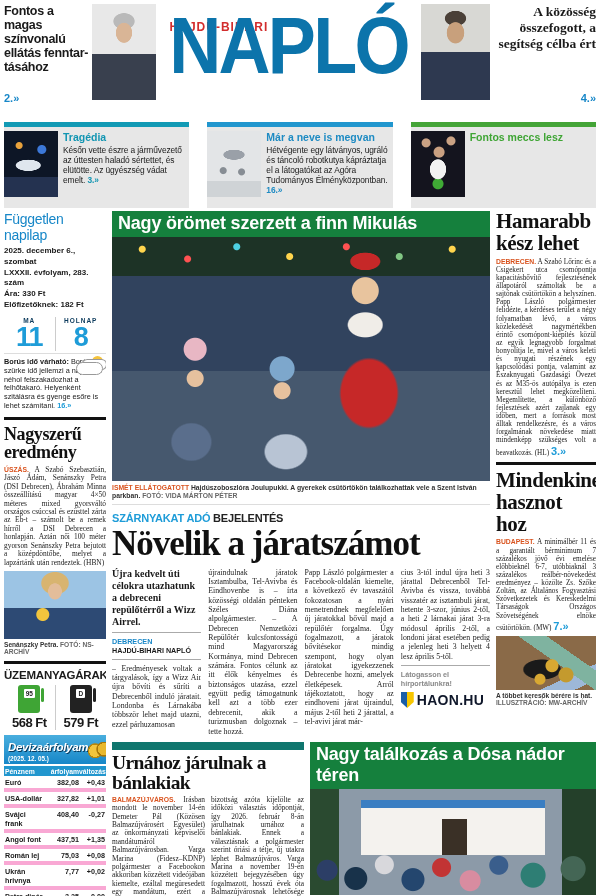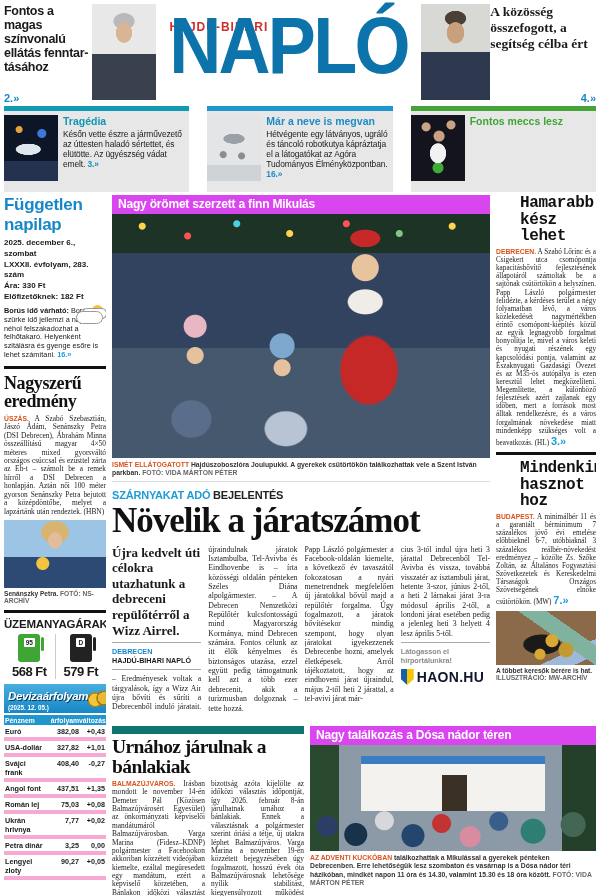--- a/index.html
+++ b/index.html
@@ -18,25 +18,25 @@
       radial-gradient(ellipse 17px 13px at 50% 18%, #b9b9b9 60%, transparent 65%),
       linear-gradient(180deg,#e8e8e8 0 52%, #39404e 52%); }
   .ph-man-right { width:70px; background:
       radial-gradient(ellipse 14px 17px at 50% 30%, #c8a07c 60%, transparent 65%),
       radial-gradient(ellipse 17px 12px at 50% 15%, #4a4038 60%, transparent 65%),
       linear-gradient(180deg,#d8d8d4 0 50%, #2e3950 50%); }
   .mh-brand { flex:1; position:relative; text-align:center; }
   .brand-region { position:absolute; top:16px; left:14px; color:#d22d2d; font-weight:bold; font-size:12px; letter-spacing:1px; }
   .brand { font-weight:bold; font-size:80px; line-height:1.05; color:#0c74ab; letter-spacing:-3px; transform:scaleX(.9); }
   .mh-right { width:106px; display:flex; flex-direction:column; justify-content:space-between; }
-  .mh-teaser-right { font-family:"Liberation Serif", serif; font-weight:bold; font-size:13.5px; line-height:1.2; }
+  .mh-teaser-right { font-family:"Liberation Serif", serif; font-weight:bold; font-size:13.5px; line-height:1.2; text-align:right; }
   .mh-page.r { text-align:right; }
 
   
-  .teaser-strip { display:flex; gap:18px; height:86px; margin-top:2px; }
+  .teaser-strip { display:flex; gap:18px; height:86px; margin-top:18px; }
   .tcard { flex:1; background:#e7e7e7; display:flex; flex-direction:column; }
   .tbar { height:5px; }
   .t1 .tbar { background:#129ab5; } .t2 .tbar { background:#2196ce; } .t3 .tbar { background:#44a437; }
   .tbody { display:flex; gap:5px; padding:4px 4px 0 0; flex:1; }
   .tphoto { width:54px; flex:none; height:66px; }
   .ph-police { background:
       radial-gradient(circle at 70% 28%, #3c78d8 0 4px, transparent 5px),
       radial-gradient(circle at 28% 22%, #e8a23c 0 3px, transparent 4px),
       radial-gradient(ellipse 20px 9px at 45% 52%, #dfe6ee 60%, transparent 65%),
       linear-gradient(180deg,#0d1626 0 70%, #243250 70%); }
@@ -61,21 +61,21 @@
   
   .main { display:flex; gap:6px; height:704px; margin-top:3px; }
   .leftcol { width:102px; flex:none; overflow:hidden; }
   .rightregion { flex:1; display:flex; flex-direction:column; }
   .toprow { display:flex; gap:6px; height:528px; }
   .centercol { flex:1; overflow:hidden; }
   .sidecol { width:100px; flex:none; overflow:hidden; }
   .bottomrow { display:flex; gap:6px; height:170px; margin-top:3px; }
 
   
-  .indep { color:#1787c8; font-weight:bold; font-size:17px; letter-spacing:-0.3px; }
+  .indep { color:#1787c8; font-weight:normal; font-size:14px; letter-spacing:-0.3px; }
   .dateblock { margin-top:3px; font-size:8px; font-weight:bold; line-height:1.35; }
   .wx { display:flex; margin-top:6px; border-bottom:1px solid #ddd; padding-bottom:2px; }
   .wcell { flex:1; text-align:center; }
   .wcell + .wcell { border-left:1px solid #ccc; }
   .wlabel { font-size:6.5px; font-weight:bold; color:#0b3a5c; letter-spacing:1px; }
   .wtemp { font-size:27px; font-weight:bold; color:#1e9cd8; line-height:1; letter-spacing:-1px; }
   .wxtext { margin-top:4px; font-size:7.3px; line-height:1.22; position:relative; padding-right:2px; }
   .wxtext b { font-weight:bold; }
   .wpage { color:#1e9cd8; font-weight:bold; }
   .cloud-sun { position:absolute; right:0; top:-2px; width:30px; height:20px; }
@@ -109,21 +109,21 @@
       radial-gradient(circle at 66% 45%, #e8b82e 0 6px, #a87607 6px 7px, transparent 8px),
       radial-gradient(circle at 30% 55%, #f2c53d 0 6px, #b8860b 6px 7px, transparent 8px); }
   .ctable { margin-top:2px; font-size:7.2px; font-weight:bold; }
   .crow { display:flex; padding:1.5px 1px; border-bottom:4px solid #f9a8d4; align-items:baseline; }
   .crow.head { background:#2196ce; color:#fff; border-bottom:none; font-size:6.8px; }
   .cname { flex:1; text-align:left; }
   .crate { width:36px; text-align:right; }
   .cchg { width:26px; text-align:right; }
 
   
-  .story-bar { background:#d946ef; color:#fff; font-weight:bold; font-size:12px; padding:2px 6px 3px 6px; letter-spacing:-0.2px; }
+  .story-bar { background:#15803d; color:#fff; font-weight:bold; font-size:18px; padding:2px 6px 3px 6px; letter-spacing:-0.2px; }
   .main-photo { height:244px; background:
       radial-gradient(circle at 8% 5%, #ffd54d 0 3px, transparent 4px),
       radial-gradient(circle at 20% 9%, #ff5252 0 3px, transparent 4px),
       radial-gradient(circle at 33% 4%, #4dd0e1 0 3px, transparent 4px),
       radial-gradient(circle at 47% 8%, #ffd54d 0 3px, transparent 4px),
       radial-gradient(circle at 62% 4%, #ff5252 0 3px, transparent 4px),
       radial-gradient(circle at 76% 8%, #81c784 0 3px, transparent 4px),
       radial-gradient(circle at 90% 5%, #ffd54d 0 3px, transparent 4px),
       radial-gradient(ellipse 24px 14px at 67% 10%, #c62828 60%, transparent 65%),
       radial-gradient(circle at 67% 22%, #e8c49e 0 13px, transparent 14px),
@@ -137,31 +137,31 @@
       radial-gradient(ellipse 34px 28px at 46% 88%, #b8c4d4 60%, transparent 65%),
       linear-gradient(180deg,#1d3326 0 16%, #31435e 16% 55%, #46586e 55%); }
   .main-caption { font-size:6.8px; font-weight:bold; color:#333; margin-top:3px; line-height:1.25; border-bottom:1px solid #ddd; padding-bottom:3px; }
   .cap-lead { color:#d9531e; }
   .kicker { margin-top:7px; font-weight:bold; font-size:11px; letter-spacing:-0.2px; }
   .kicker .khl { color:#1e9cd8; } .kicker .krest { color:#222; }
   .headline { font-family:"Liberation Serif", serif; font-weight:bold; font-size:35px; letter-spacing:-1px; line-height:1.02; color:#111; margin:2px 0 6px 0; }
   .article-cols { display:flex; gap:7px; height:168px; overflow:hidden; }
   .acol { flex:1; overflow:hidden; }
   .body { font-family:"Liberation Serif", serif; font-size:7.8px; line-height:1.2; text-align:justify; color:#222; }
-  .intro { font-family:"Liberation Serif", serif; font-weight:bold; font-size:13px; line-height:1.2; }
+  .intro { font-family:"Liberation Serif", serif; font-weight:bold; font-size:10px; line-height:1.2; }
   .thin { border-top:1px solid #aaa; margin:4px 0; }
   .loc-blue { color:#1787c8; font-weight:bold; font-size:7.2px; }
   .byline { font-weight:bold; font-size:7.2px; }
   .promo { color:#888; font-weight:bold; font-size:7.2px; margin-top:4px; }
   .haon { display:flex; align-items:center; gap:3px; margin-top:4px; }
   .haon-shield { width:13px; height:16px; background:linear-gradient(90deg,#1a5ea8 50%, #f7c600 50%); clip-path:polygon(0 0,100% 0,100% 62%,50% 100%,0 62%); }
   .haon-text { font-weight:bold; font-size:14px; color:#0f172a; letter-spacing:0.3px; }
 
   
-  .sb-head { font-family:Liberation Mono, monospace; font-weight:bold; font-size:16px; line-height:1.04; letter-spacing:-0.4px; color:#111; margin-bottom:3px;margin-left:24px; }
+  .sb-head { font-family:Liberation Serif, serif; font-weight:bold; font-size:21px; line-height:1.04; letter-spacing:-0.4px; color:#111; margin-bottom:3px; }
   .sb-body { font-family:"Liberation Serif", serif; font-size:7.2px; line-height:1.13; text-align:justify; color:#222; }
   .sb-page { color:#1e9cd8; font-weight:bold; font-size:11px; font-family:"Liberation Sans", sans-serif; }
   .sb-rule { border-top:3px solid #111; margin:5px 0 5px 0; }
   .ph-money { width:100%; height:54px; margin-top:4px; background:
       radial-gradient(circle at 56% 55%, #d8a832 0 6px, transparent 7px),
       radial-gradient(circle at 70% 72%, #c49a2e 0 7px, transparent 8px),
       radial-gradient(circle at 44% 80%, #d8a832 0 5px, transparent 6px),
       linear-gradient(35deg, transparent 0 56%, #7fb3a0 56% 72%, transparent 72%),
       linear-gradient(-25deg, transparent 0 10%, #9db8d8 10% 26%, transparent 26%),
       radial-gradient(ellipse 30px 16px at 46% 62%, #1a1a1a 60%, transparent 65%),
@@ -248,20 +248,30 @@
   <div class="main">
 
     <aside class="leftcol">
       <div class="indep">Független napilap</div>
       <div class="dateblock">
         <div>2025. december 6., szombat</div>
         <div>LXXXII. évfolyam, 283. szám</div>
         <div>Ára: 330 Ft</div>
         <div>Előfizetőknek: 182 Ft</div>
       </div>
+      <div class="wx">
+        <div class="wcell">
+          <div class="wlabel">MA</div>
+          <div class="wtemp">11</div>
+        </div>
+        <div class="wcell">
+          <div class="wlabel">HOLNAP</div>
+          <div class="wtemp">8</div>
+        </div>
+      </div>
       <div class="wxtext">
         <span class="cloud-sun"></span>
         <b>Borús idő várható:</b><span> Borús, szürke idő jellemzi a napot, de néhol felszakadozhat a felhőtakaró. Helyenként szitálásra és gyenge esőre is lehet számítani. </span><span class="wpage">16.»</span>
       </div>
       <div class="hrule"></div>
       <div class="serifhead">Nagyszerű eredmény</div>
       <div class="smallbody"><span class="lead-orange">ÚSZÁS.</span><span> A Szabó Szebasztián, Jászó Ádám, Senánszky Petra (DSI Debrecen), Ábrahám Minna összeállítású magyar 4×50 méteres mixed gyorsváltó országos csúccsal és ezüsttel zárta az Eb-t – számolt be a remek hírről a DSI Debrecen a honlapján. Aztán női 100 méter gyorson Senánszky Petra bejutott a középdöntőbe, melyet a lapzártánk után rendeztek. (HBN)</span></div>
       <div class="ph-swimmer"></div>
       <div class="pcaption"><span>Senánszky Petra.</span><span class="pcredit"> FOTÓ: NS-ARCHÍV</span></div>
       <div class="hrule"></div>

